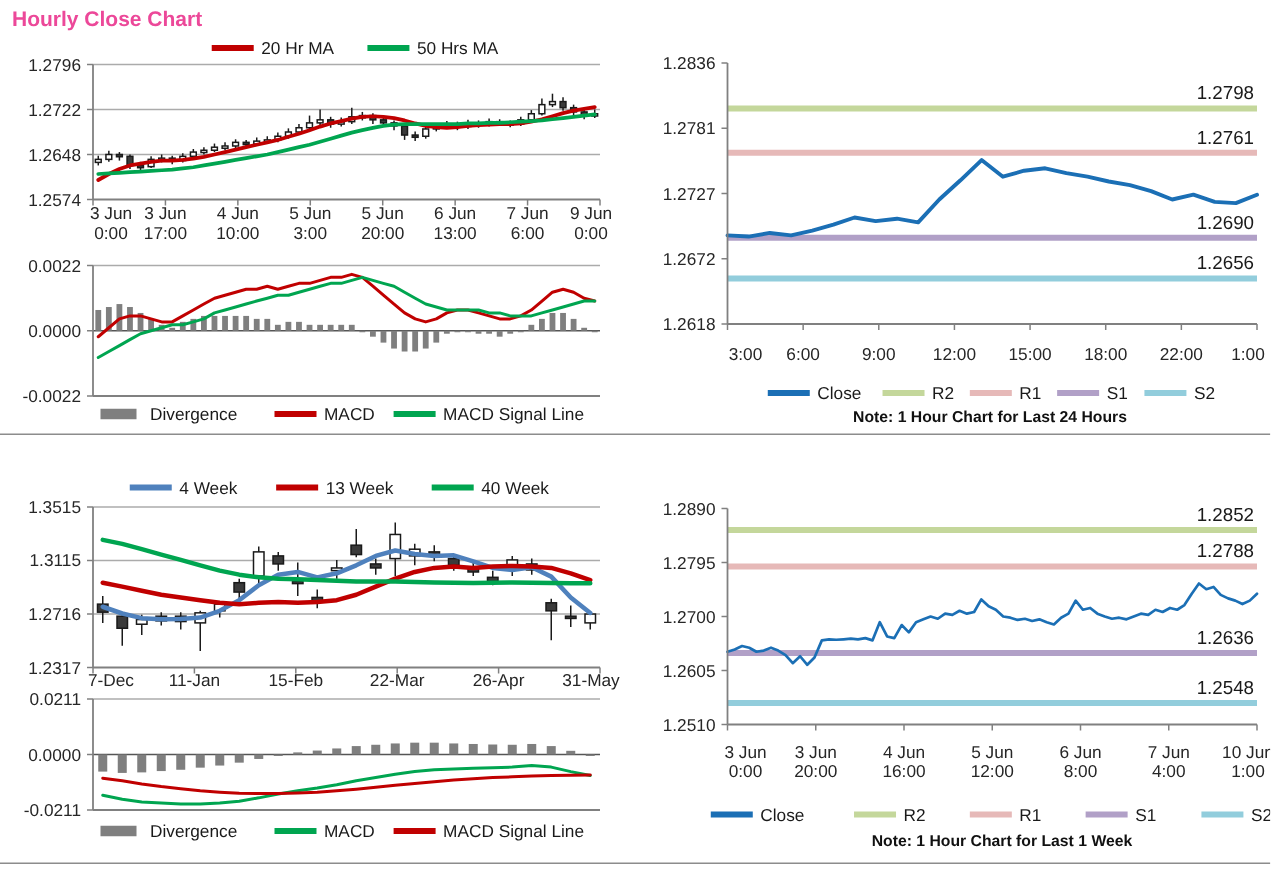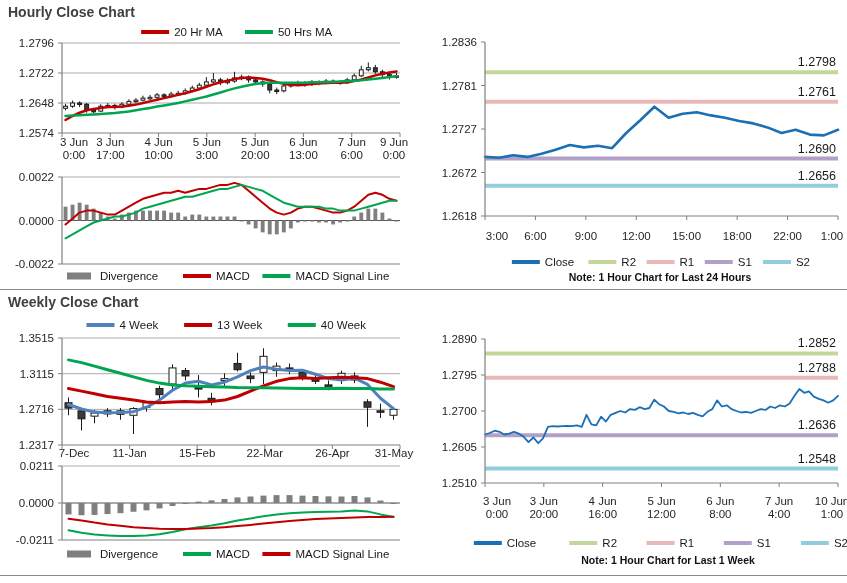--- a/index.html
+++ b/index.html
@@ -1,18 +1,18 @@
 <!DOCTYPE html>
 <html><head>
 <meta charset="utf-8">
 <style>
   html,body{margin:0;padding:0;background:#fff;}
   #root{position:relative;width:847px;height:583px;background:#fff;
         font-family:"Liberation Sans", sans-serif;overflow:hidden;}
-  .chart-title{position:absolute;left:8px;margin:0;font-size:14px;font-weight:700;color:#404040;}
+  .chart-title{position:absolute;left:8px;margin:0;font-size:14px;font-weight:700;color:#ec4899;}
   #title-hourly{top:4px;}
   #title-weekly{top:294px;}
   svg{position:absolute;display:block;}
   #svgA{left:0;top:18px;}
   #svgB{left:420px;top:18px;}
   #svgC{left:0;top:293px;}
   #svgD{left:420px;top:293px;}
   .sep{position:absolute;left:0;width:847px;height:0;border-top:1.5px solid #8c8c8c;}
   #sep-mid{top:289px;}
   #sep-bottom{top:575px;}
@@ -289,21 +289,20 @@
       <text x="201.35" y="248" text-anchor="start" font-size="11.5" font-family="&quot;Liberation Sans&quot;,sans-serif" font-weight="400" fill="#1a1a1a">R2</text>
       <line x1="226.55" y1="244" x2="254.55" y2="244" stroke="#E6B9B8" stroke-width="4"></line>
       <text x="259.55" y="248" text-anchor="start" font-size="11.5" font-family="&quot;Liberation Sans&quot;,sans-serif" font-weight="400" fill="#1a1a1a">R1</text>
       <line x1="284.75" y1="244" x2="312.75" y2="244" stroke="#B1A0C7" stroke-width="4"></line>
       <text x="317.75" y="248" text-anchor="start" font-size="11.5" font-family="&quot;Liberation Sans&quot;,sans-serif" font-weight="400" fill="#1a1a1a">S1</text>
       <line x1="342.95" y1="244" x2="370.95" y2="244" stroke="#92CDDC" stroke-width="4"></line>
       <text x="375.95" y="248" text-anchor="start" font-size="11.5" font-family="&quot;Liberation Sans&quot;,sans-serif" font-weight="400" fill="#1a1a1a">S2</text>
       <text x="240" y="263" text-anchor="middle" font-size="10.5" font-family="&quot;Liberation Sans&quot;,sans-serif" font-weight="700" fill="#111">Note: 1 Hour Chart for Last 24 Hours</text>
     </svg>
   <div id="sep-mid" class="sep"></div>
-  <h1 id="title-weekly" class="chart-title">Weekly Close Chart</h1>
   <svg id="svgC" width="420" height="284">
       <g>
         <line x1="62" y1="45" x2="400" y2="45" stroke="#ABABAB" stroke-width="1"></line>
         <line x1="62" y1="80.72621035058417" x2="400" y2="80.72621035058417" stroke="#ABABAB" stroke-width="1"></line>
         <line x1="62" y1="116.36310517529208" x2="400" y2="116.36310517529208" stroke="#ABABAB" stroke-width="1"></line>
         <line x1="68.5" y1="104.39482470784645" x2="68.5" y2="122.25792988313864" stroke="#1a1a1a" stroke-width="1"></line>
         <rect x="65" y="109.75375626043412" width="7" height="5.358931552587663" fill="#3a3a3a" stroke="#1a1a1a" stroke-width="1"></rect>
         <line x1="81.5" y1="116.00584307178627" x2="81.5" y2="137.4415692821369" stroke="#1a1a1a" stroke-width="1"></line>
         <rect x="78" y="117.79215358931549" width="7" height="8.038397328881587" fill="#3a3a3a" stroke="#1a1a1a" stroke-width="1"></rect>
         <line x1="94.5" y1="116.898998330551" x2="94.5" y2="130.29632721202003" stroke="#1a1a1a" stroke-width="1"></line>

